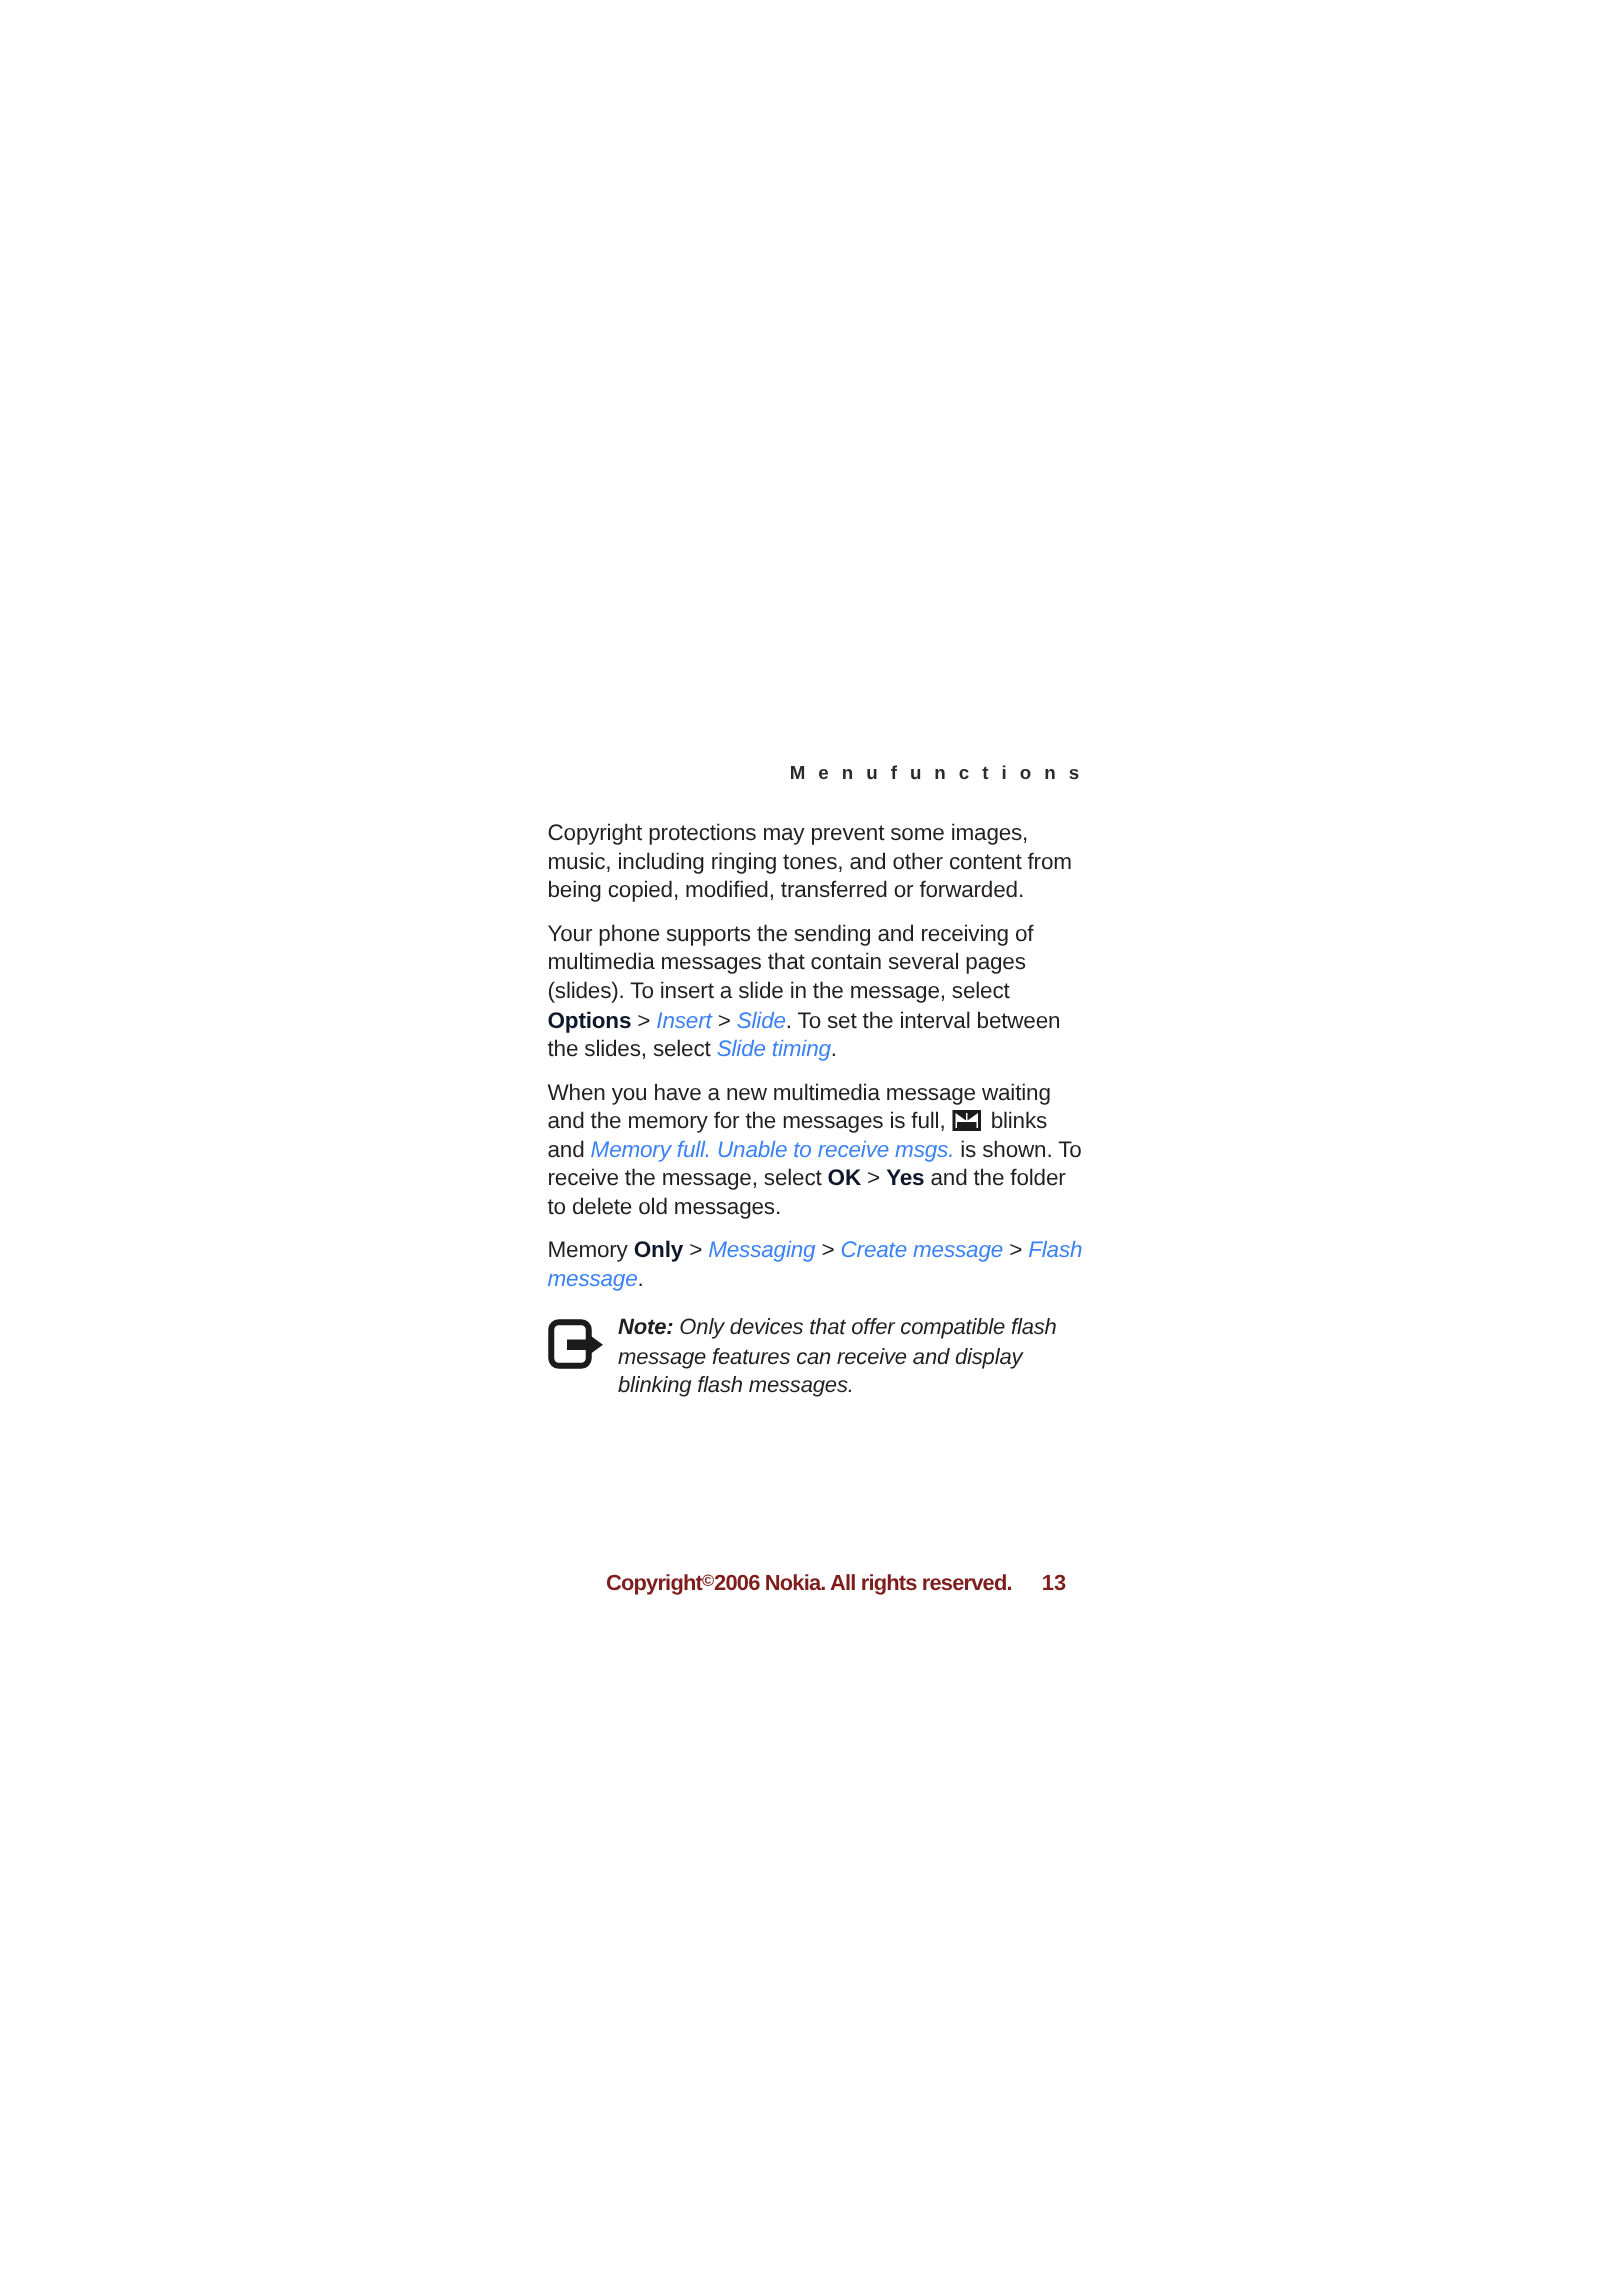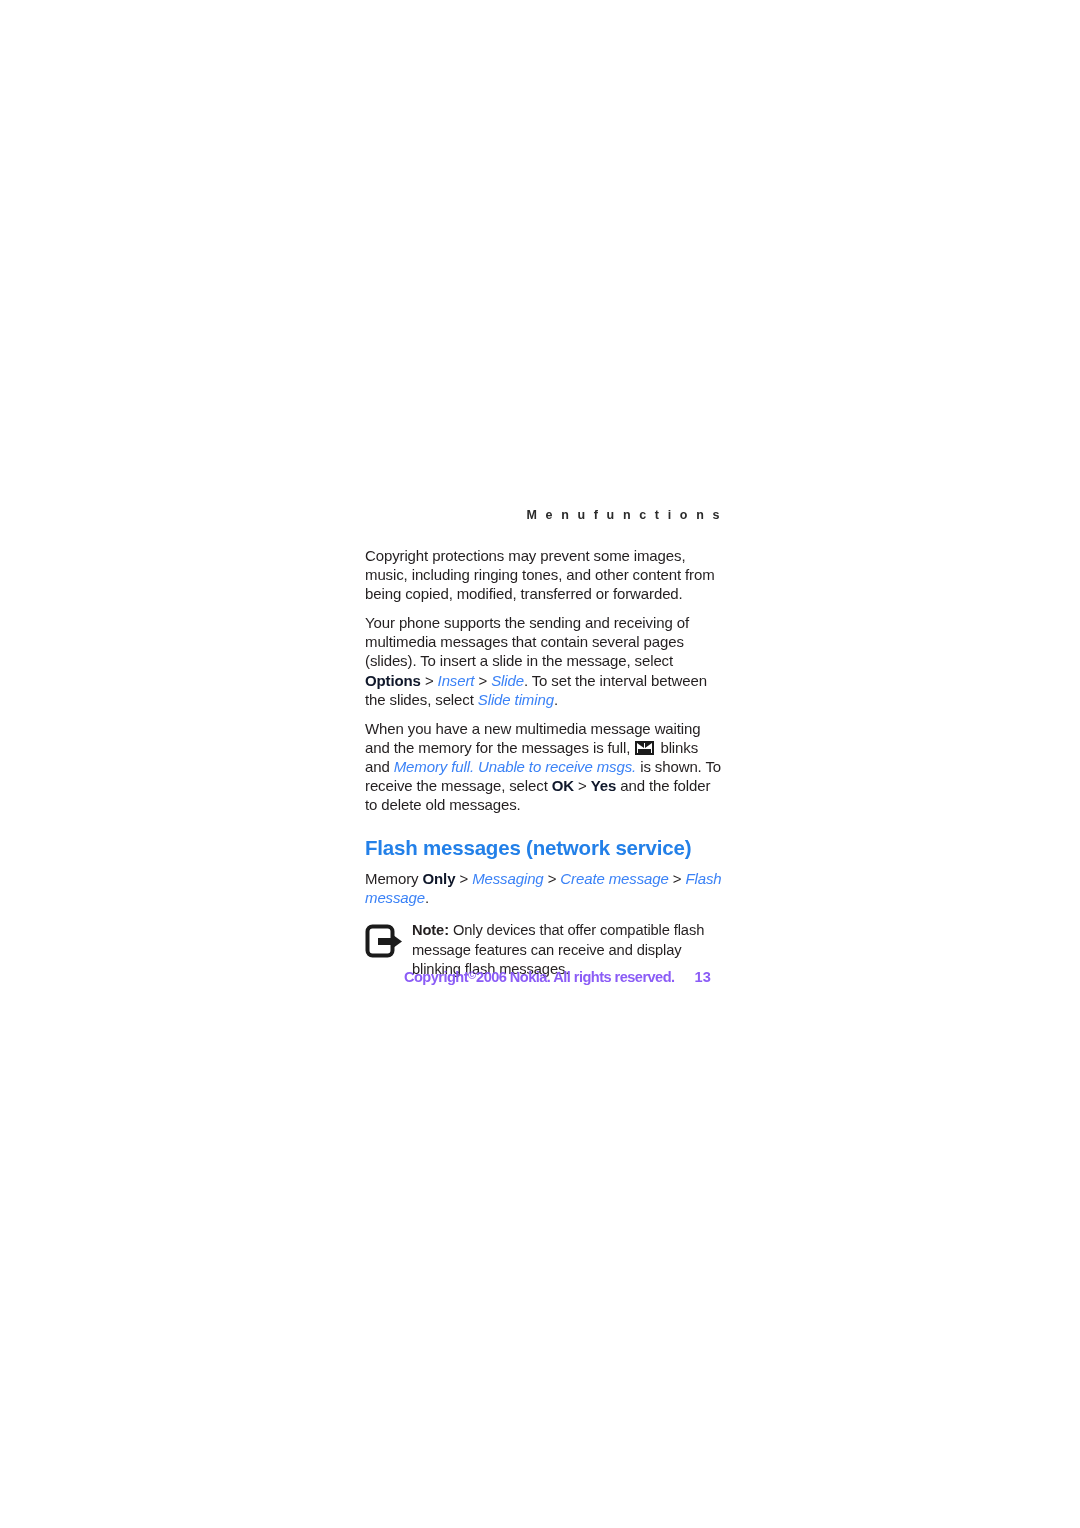--- a/index.html
+++ b/index.html
@@ -104,20 +104,21 @@
     letter-spacing: -0.2px;
     color: #2380e8;
   }
 
   
   .note-block {
     position: relative;
     margin-top: 14px;
     padding-left: 47px;
     min-height: 44px;
+    font-style: italic;
   }
   .note-icon {
     position: absolute;
     left: 0;
     top: 3px;
     width: 40px;
     height: 36px;
   }
   .note-text {
     margin: 0;
@@ -125,24 +126,24 @@
     line-height: 19.1px;
     color: #231f20;
     letter-spacing: -0.12px;
   }
   .note-text .lead { font-weight: 700; }
 
   
   .footer {
     position: absolute;
     left: 404px;
-    top: 969px;
+    top: 1048px;
     font-size: 14.6px;
     font-weight: 700;
-    color: #8b5cf6;
+    color: #7f1d1d;
     letter-spacing: -0.55px;
     white-space: nowrap;
   }
   .footer .pageno {
     display: inline-block;
     margin-left: 20px;
     letter-spacing: 0;
   }
   .footer .copy-mark {
     font-size: 11px;
@@ -158,21 +159,20 @@
   <div class="running-header">M e n u   f u n c t i o n s</div>
 
   <div class="content">
 
     <p class="body"><span>Copyright protections may prevent some images, music, including ringing tones, and other content from being copied, modified, transferred or forwarded.</span></p>
 
     <p class="body"><span>Your phone supports the sending and receiving of multimedia messages that contain several pages (slides). To insert a slide in the message, select </span><span class="g-bold">Options</span><span class="sep"> &gt; </span><span class="g-ital">Insert</span><span class="sep"> &gt; </span><span class="g-ital">Slide</span><span>. To set the interval between the slides, select </span><span class="g-ital">Slide timing</span><span>.</span></p>
 
     <p class="body"><span>When you have a new multimedia message waiting and the memory for the messages is full, </span><span class="msg-icon"><span class="frame"></span><span class="flapL"></span><span class="flapR"></span><span class="bar"></span></span><span> blinks and </span><span class="g-ital">Memory full. Unable to receive msgs.</span><span> is shown. To receive the message, select </span><span class="g-bold">OK</span><span class="sep"> &gt; </span><span class="g-bold">Yes</span><span> and the folder to delete old messages.</span></p>
 
-    <h2 class="section-heading">Flash messages (network service)</h2>
 
 
     <p class="body"><span>Memory </span><span class="g-bold">Only</span><span class="sep"> &gt; </span><span class="g-ital">Messaging</span><span class="sep"> &gt; </span><span class="g-ital">Create message</span><span class="sep"> &gt; </span><span class="g-ital">Flash message</span><span>.</span></p>
 
     <div class="note-block">
       <svg class="note-icon" viewBox="0 0 40 36">
         <rect x="2.5" y="2.5" width="25" height="29" rx="5" ry="5" fill="#ffffff" stroke="#1b1b1b" stroke-width="4"></rect>
         <path d="M13 14 L26 14 L26 9.5 L37 17.5 L26 25.5 L26 21 L13 21 Z" fill="#1b1b1b"></path>
       </svg>
       <p class="note-text"><span class="lead">Note:</span><span> Only devices that offer compatible flash message features can receive and display blinking flash messages.</span></p>

